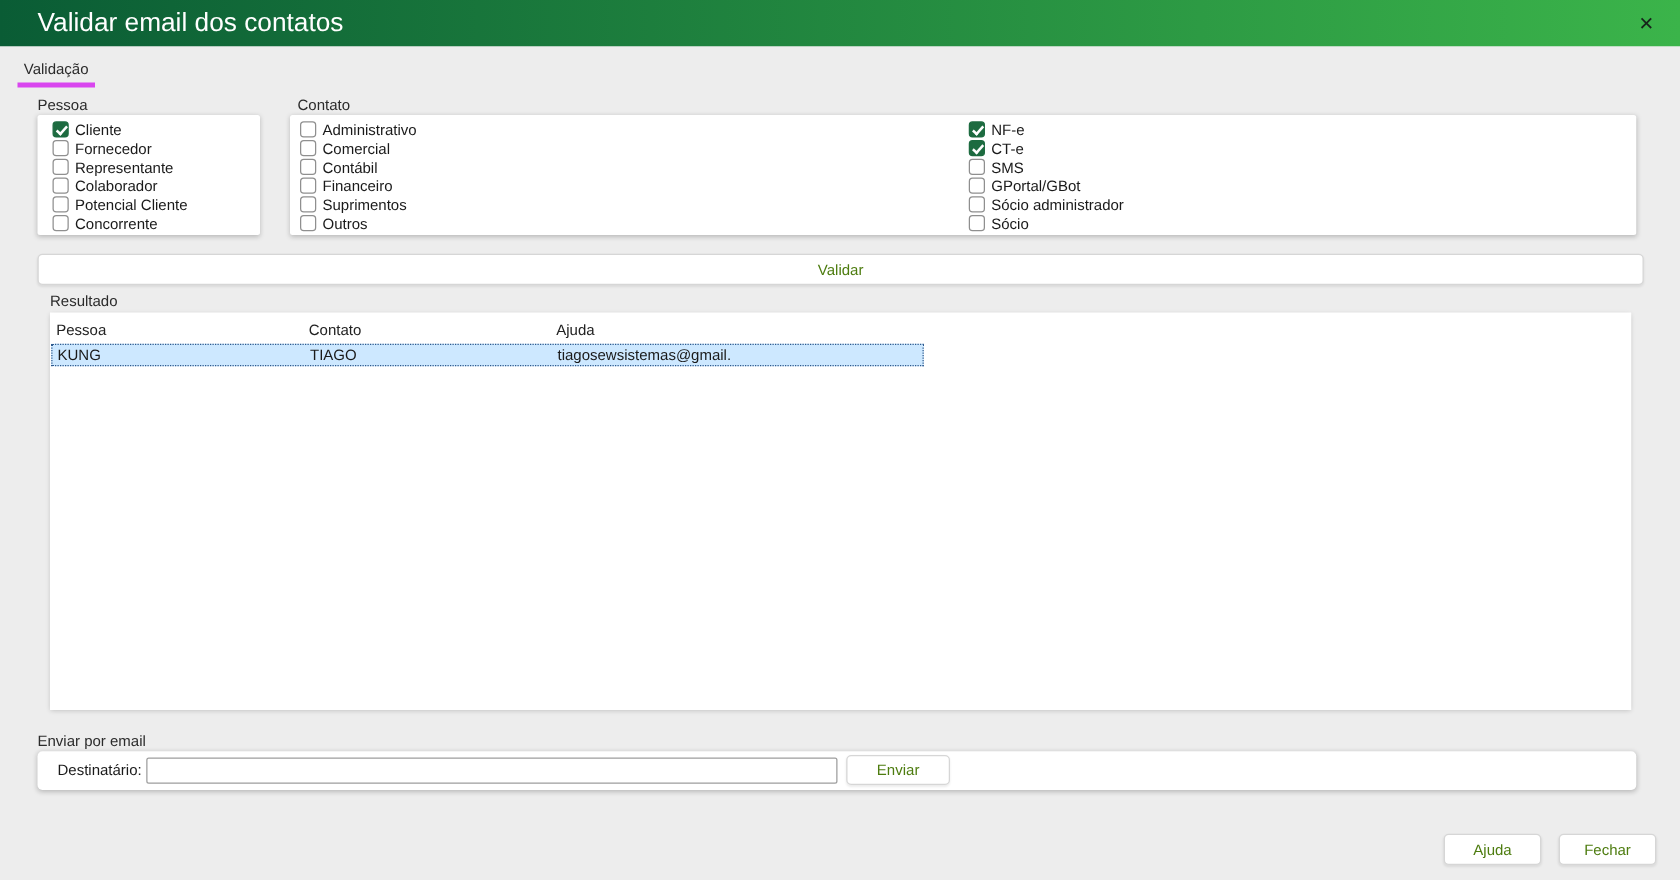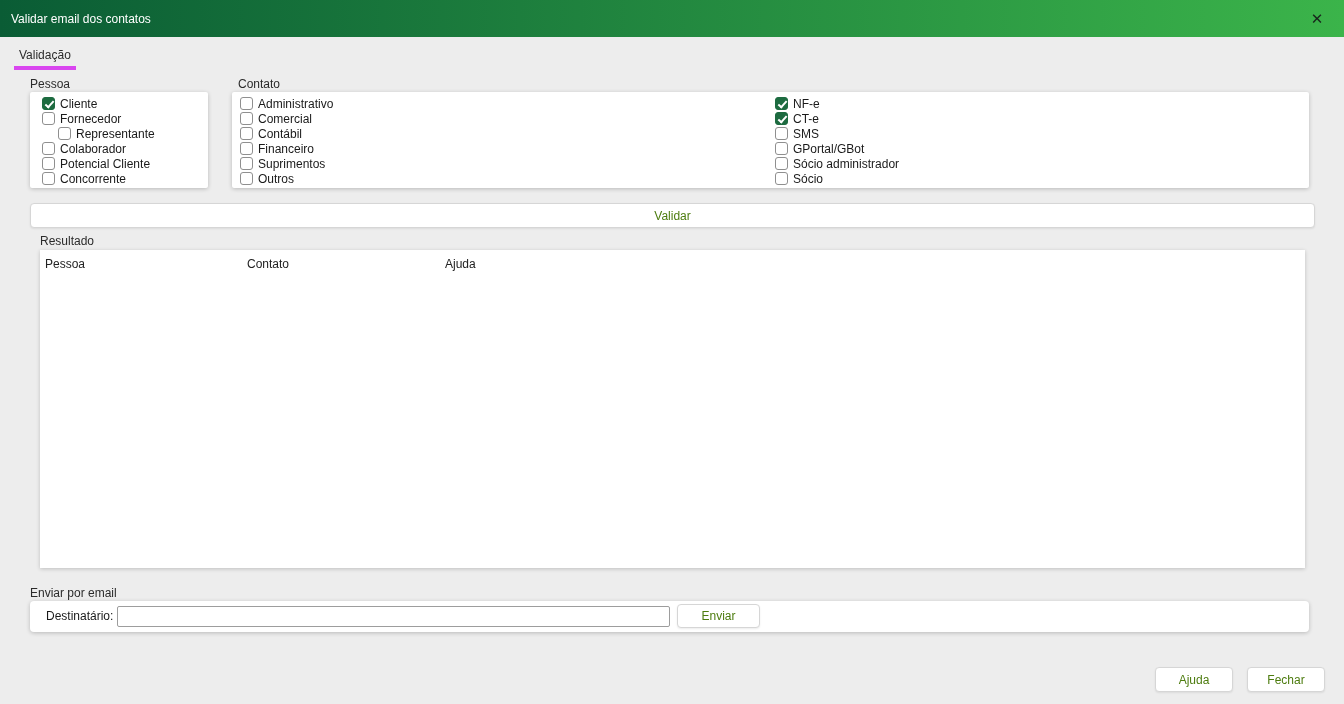--- a/index.html
+++ b/index.html
@@ -8,21 +8,21 @@
     font-family:"Liberation Sans","DejaVu Sans",sans-serif;
     background:#ededed; color:#1a1a1a; font-size:12px;
     position:relative; overflow:hidden;
   }
   
   .titlebar {
     position:absolute; left:0; top:0; width:1344px; height:37px;
     background:linear-gradient(to right,#0a5c35,#3bb44a);
     display:flex; align-items:center;
   }
-  .titlebar .title { color:#ffffff; font-size:12px; padding-left:11px; }
+  .titlebar .title { color:#ffffff; font-size:21px; padding-left:30px; }
   .titlebar .close {
     position:absolute; right:14px; top:0; height:37px; width:26px;
     display:flex; align-items:center; justify-content:center;
     color:#17231b; font-size:15px; cursor:pointer;
   }
   
   .tabbar { position:absolute; left:14px; top:44px; }
   .tab {
     display:inline-block; padding:4px 5px 4px 5px; color:#2b2b2b;
     border-bottom:4px solid #d946ef; cursor:pointer;
@@ -84,21 +84,21 @@
 <span class="grouplabel" style="left:30px; top:77px;">Pessoa</span>
 <div class="card" style="left:30px; top:92px; width:178px; height:96px;">
   <label class="cbrow" style="left:12px; top:4px;">
     <span class="cb checked"></span>
     <span class="cbl">Cliente</span>
   </label>
   <label class="cbrow" style="left:12px; top:19px;">
     <span class="cb"></span>
     <span class="cbl">Fornecedor</span>
   </label>
-  <label class="cbrow" style="left:12px; top:34px;margin-left:16px;">
+  <label class="cbrow" style="left:12px; top:34px;">
     <span class="cb"></span>
     <span class="cbl">Representante</span>
   </label>
   <label class="cbrow" style="left:12px; top:49px;">
     <span class="cb"></span>
     <span class="cbl">Colaborador</span>
   </label>
   <label class="cbrow" style="left:12px; top:64px;">
     <span class="cb"></span>
     <span class="cbl">Potencial Cliente</span>
@@ -162,20 +162,25 @@
   </label>
 </div>
 
 <button class="btn" style="left:30px; top:203px; width:1285px; height:25px;">Validar</button>
 
 <span class="grouplabel" style="left:40px; top:234px;">Resultado</span>
 <div class="table-panel" style="left:40px; top:250px; width:1265px; height:318px;">
   <span class="th" style="left:5px;">Pessoa</span>
   <span class="th" style="left:207px;">Contato</span>
   <span class="th" style="left:405px;">Ajuda</span>
+  <div class="trow">
+    <span class="td" style="left:4px;">KUNG</span>
+    <span class="td" style="left:206px;">TIAGO</span>
+    <span class="td" style="left:404px;">tiagosewsistemas@gmail.</span>
+  </div>
 </div>
 
 <span class="grouplabel" style="left:30px; top:586px;">Enviar por email</span>
 <div class="card" style="left:30px; top:601px; width:1279px; height:31px; border-radius:4px;">
   <span class="dest-label">Destinatário:</span>
   <input class="dest-input" type="text" value="" style="">
   <button class="btn" style="left:647px; top:3px; width:83px; height:24px;">Enviar</button>
 </div>
 
 <button class="btn" style="left:1155px; top:667px; width:78px; height:25px;">Ajuda</button>

